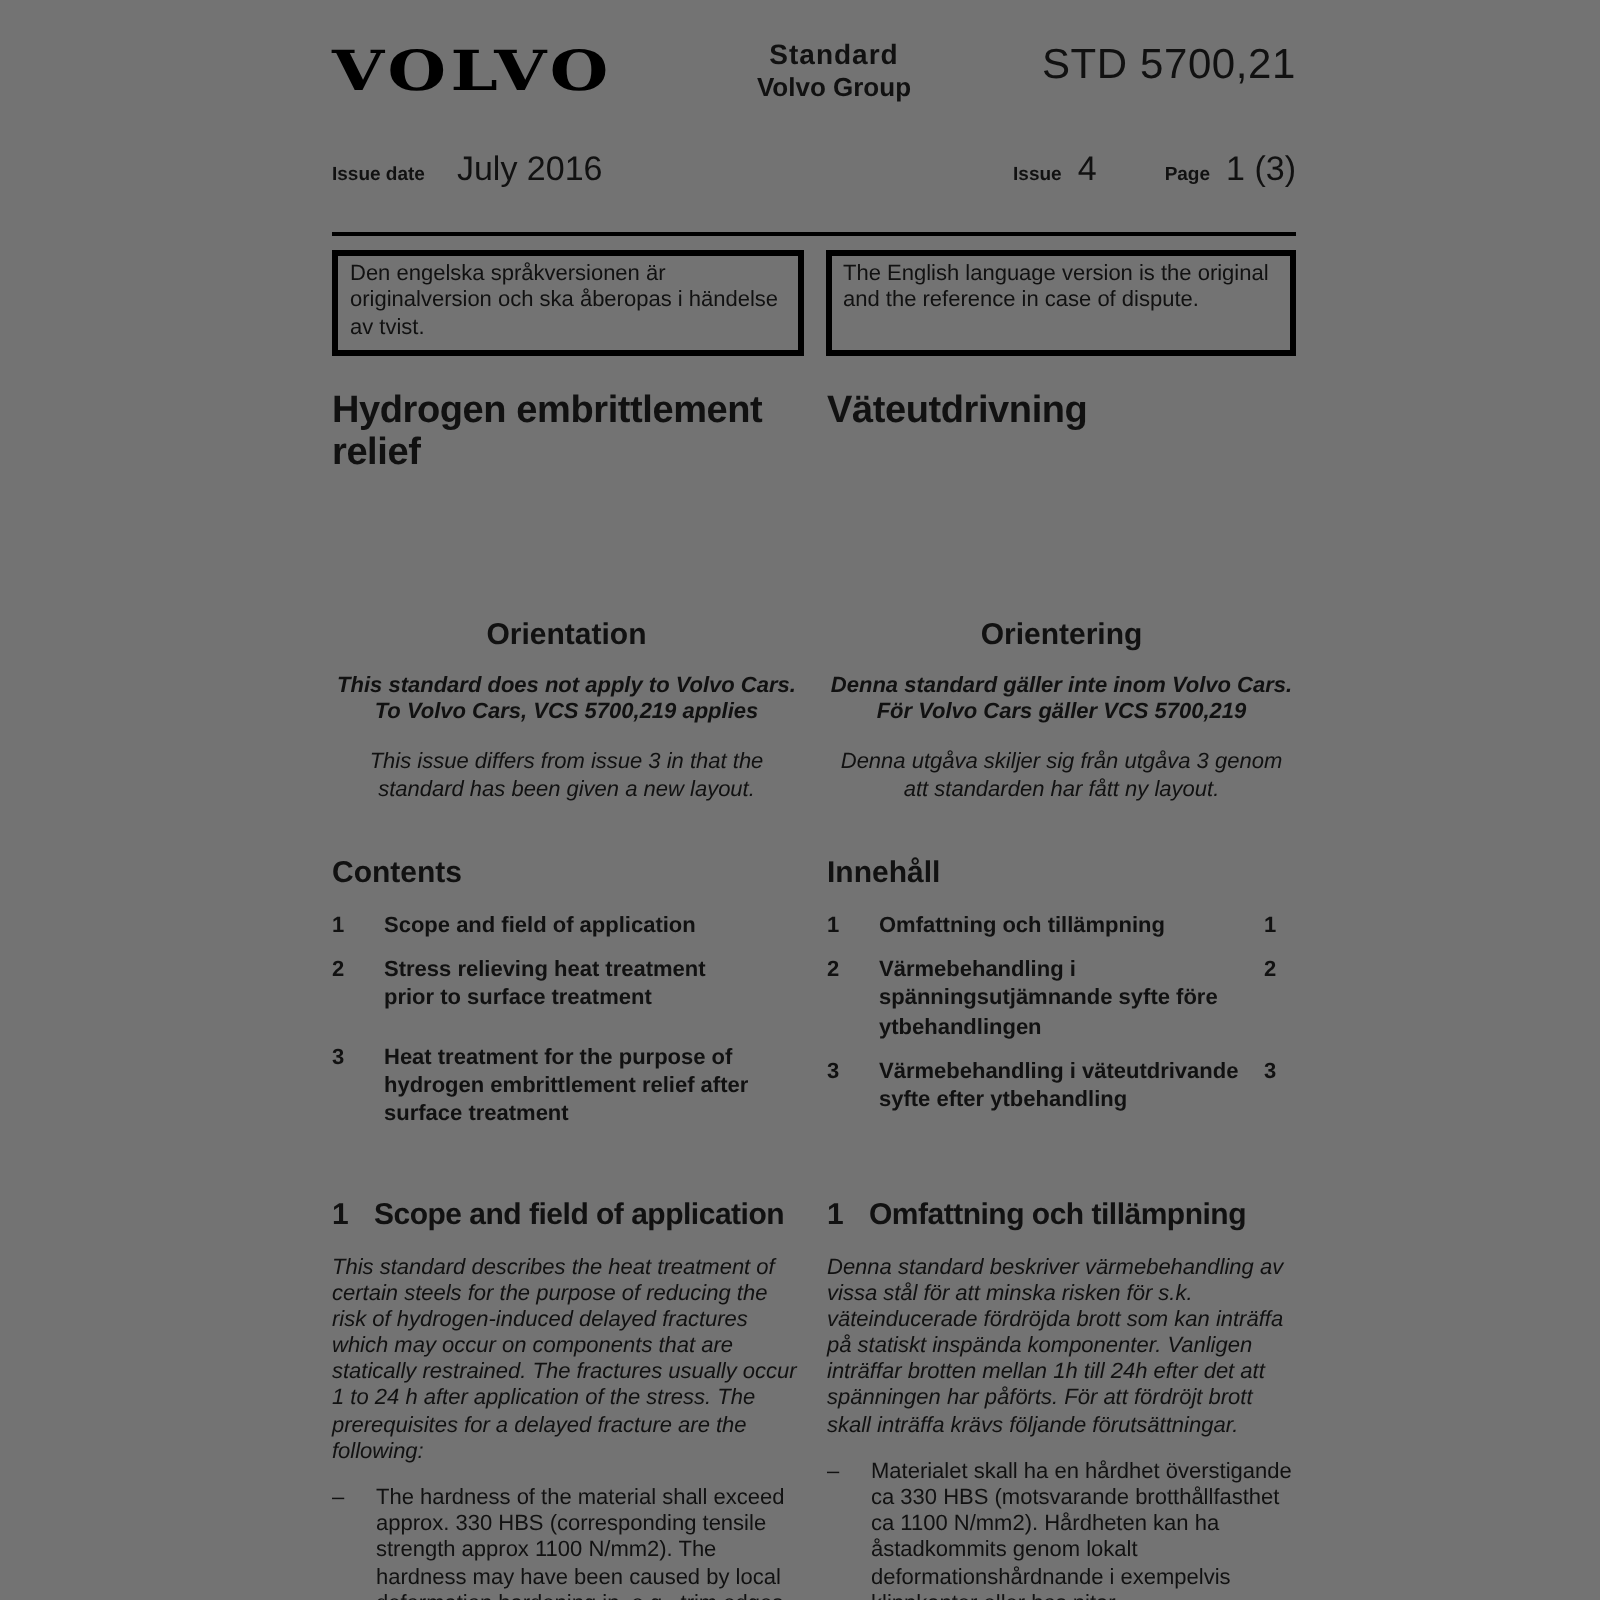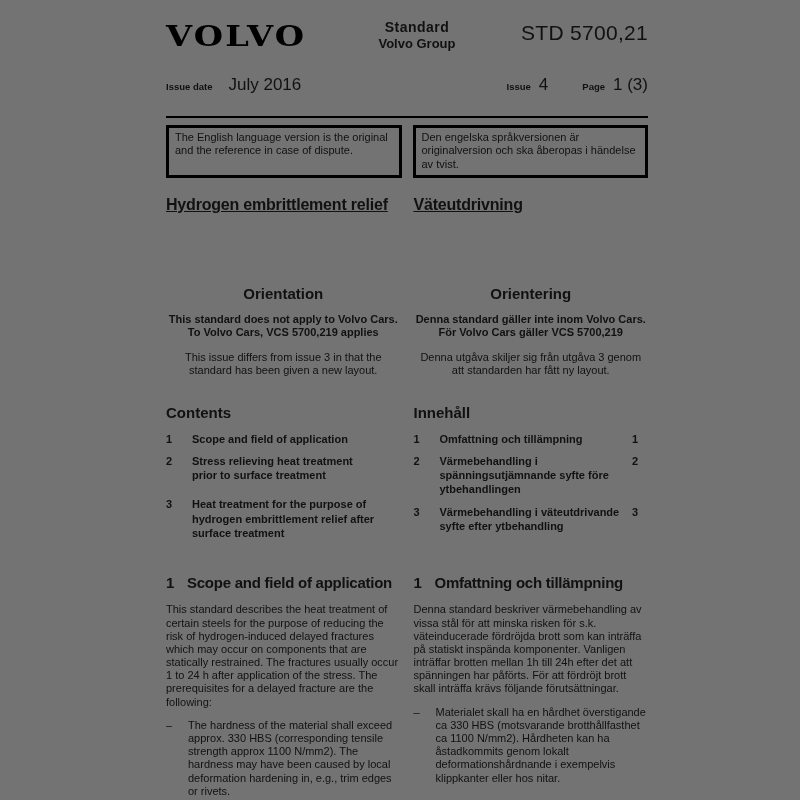--- a/index.html
+++ b/index.html
@@ -55,24 +55,24 @@
     min-height: 34px;
   }
 
   
   .row { display: grid; grid-template-columns: 1fr 1fr; column-gap: 13px; }
   .row-title       { margin-top: 18px; }
   .row-orientation { margin-top: 71px; text-align: center; }
   .row-contents    { margin-top: 26px; }
   .row-section     { margin-top: 26px; }
 
-  .main-title { font-size: 16px; font-weight: bold; line-height: 1.1; letter-spacing: -0.2px; text-decoration: underline; }
+  .main-title { font-size: 19px; font-weight: bold; line-height: 1.1; letter-spacing: -0.2px; }
 
   h2.block-head { font-size: 15px; font-weight: bold; margin-bottom: 11px; }
-  .para { font-size: 11px; line-height: 1.2; }
+  .para { font-size: 11px; line-height: 1.2; font-style: italic; }
   .para.bold { font-weight: bold; margin-bottom: 12px; }
 
   
   .toc-item { display: flex; font-size: 11px; font-weight: bold; line-height: 1.3; margin-bottom: 8px; }
   .toc-item.gap-extra { margin-top: 15px; }
   .toc-num { width: 26px; flex: none; }
   .toc-label { flex: 1; padding-right: 6px; }
   .toc-page { width: 16px; flex: none; text-align: left; }
 
   
@@ -101,22 +101,22 @@
       <span class="meta-label">Issue date</span>
       <span class="meta-value ml-16">July 2016</span>
       <span class="spacer"></span>
       <span class="meta-label">Issue</span>
       <span class="meta-value ml-8">4</span>
       <span class="meta-label" style="margin-left:34px;">Page</span>
       <span class="meta-value ml-8">1 (3)</span>
     </div>
 
     <div class="notice-row">
+      <div class="notice-box">Den engelska språkversionen är originalversion och ska åberopas i händelse av tvist.</div>
       <div class="notice-box">The English language version is the original and the reference in case of dispute.</div>
-      <div class="notice-box">Den engelska språkversionen är originalversion och ska åberopas i händelse av tvist.</div>
     </div>
 
     <div class="row row-title">
       <div class="main-title">Hydrogen embrittlement relief</div>
       <div class="main-title">Väteutdrivning</div>
     </div>
 
     <div class="row row-orientation">
       <div>
         <h2 class="block-head">Orientation</h2>

